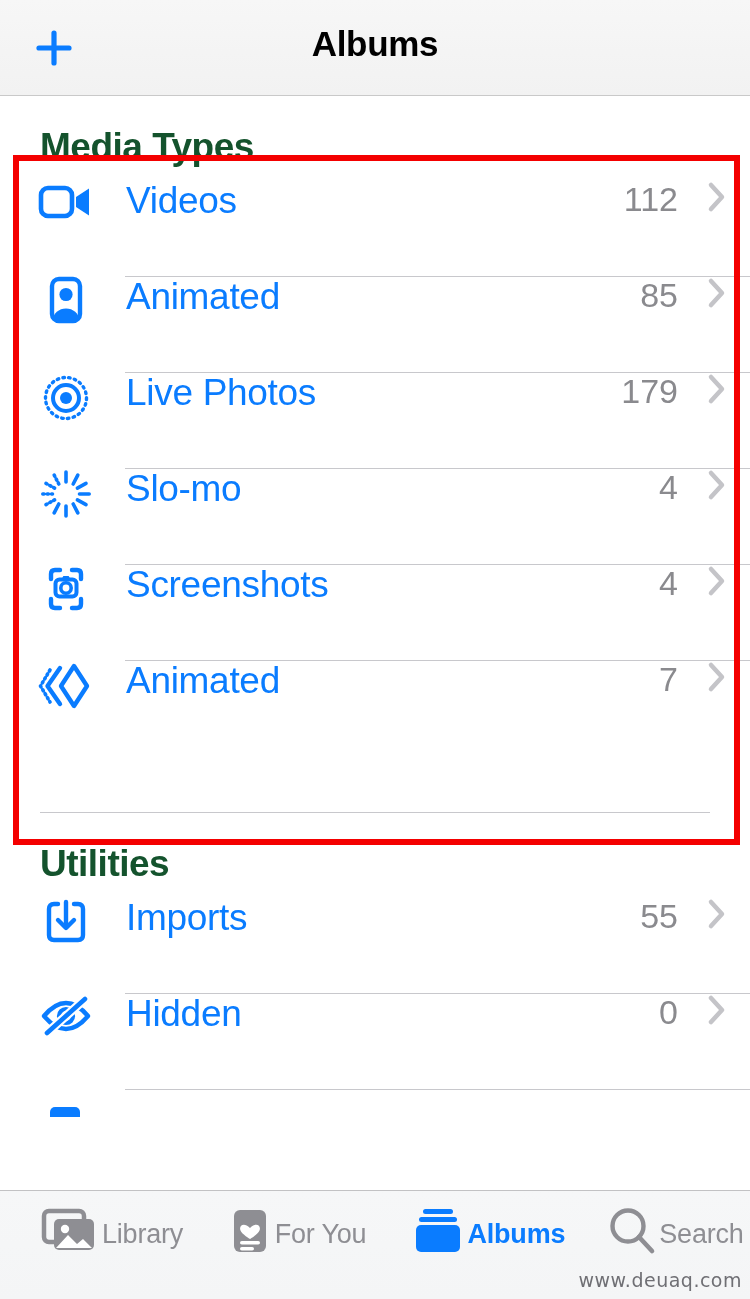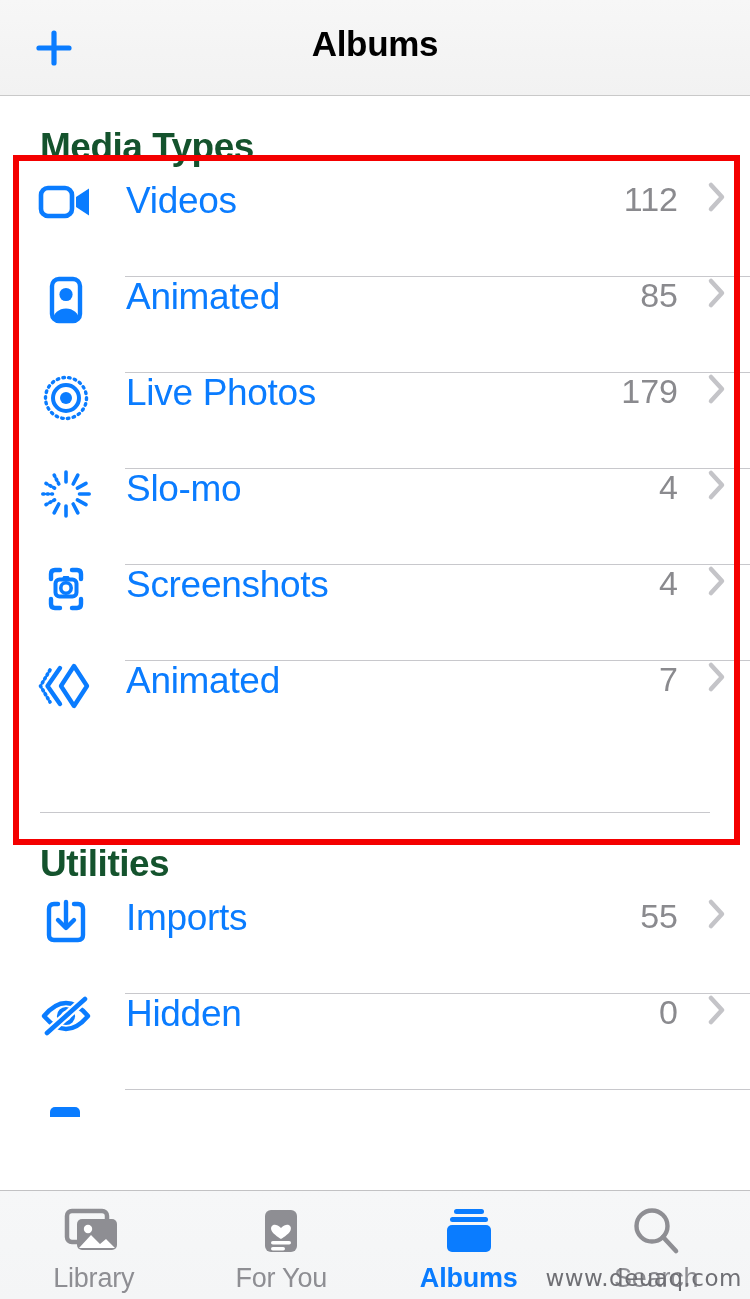--- a/index.html
+++ b/index.html
@@ -149,25 +149,26 @@
     height: 109px;
     background: linear-gradient(180deg, #f6f7f8 0%, #f4f5f6 100%);
     border-top: 1px solid #c2c2c4;
     display: flex;
     align-items: flex-start;
     box-sizing: border-box;
   }
   .tab {
     flex: 1 1 25%;
     display: flex;
-    flex-direction: column;
+    flex-direction: row;
     align-items: center;
     justify-content: flex-start;
     padding-top: 14px;
     cursor: pointer;
+    margin-left: 40px;
   }
   .tab-icon {
     height: 52px;
     display: flex;
     align-items: center;
     justify-content: center;
   }
   .tab-label {
     margin-top: 6px;
     font-size: 27px;
@@ -177,21 +178,21 @@
   }
   .tab.active .tab-label {
     color: #0a7cff;
     font-weight: 700;
   }
 
   .watermark {
     position: absolute;
     right: 8px;
     bottom: 8px;
-    font-size: 23px;
+    font-size: 19px;
     color: #6f6f74;
     font-family: "DejaVu Sans", sans-serif;
     letter-spacing: 0.5px;
     z-index: 20;
     pointer-events: none;
   }
 </style>
 </head>
 <body>
 

